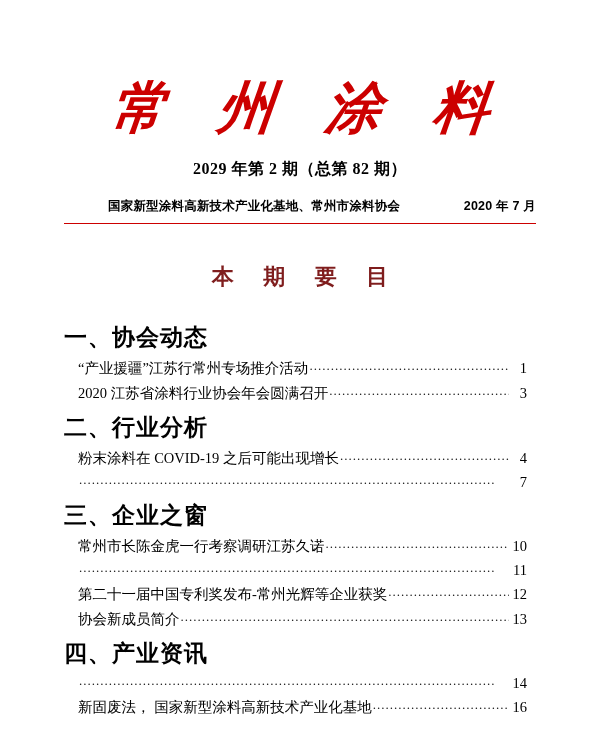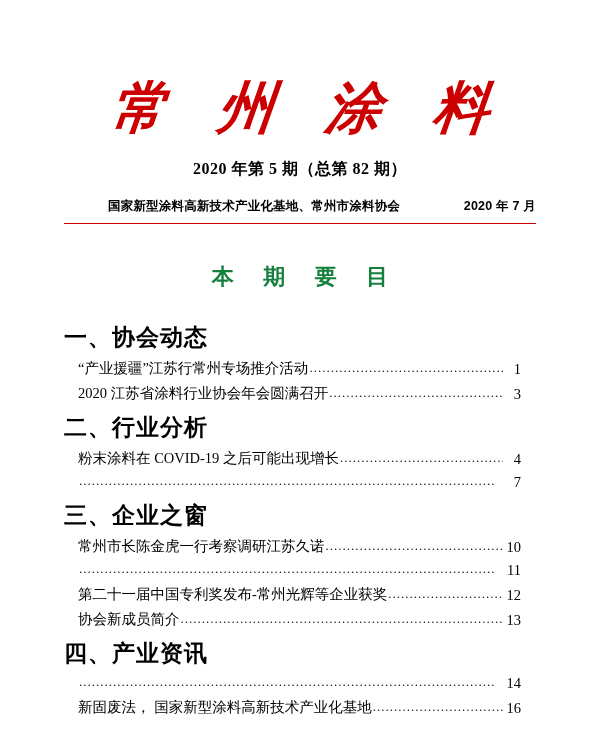--- a/index.html
+++ b/index.html
@@ -70,40 +70,40 @@
   }
 
   
   .contents-heading {
     margin-top: 38px;
     text-align: center;
     font-size: 22px;
     font-weight: 700;
     letter-spacing: 12px;
     text-indent: 12px;
-    color: #15803d;
+    color: #7f1d1d;
   }
 
   
   .toc {
     margin-top: 30px;
   }
   .section-title {
     font-size: 23px;
     font-weight: 700;
     color: #000000;
     margin: 9px 0 4px 0;
     letter-spacing: 1px;
   }
   .entry {
     display: flex;
-    align-items: flex-end;
+    align-items: center;
     font-size: 14.5px;
     color: #000000;
-    margin: 6px 15px 6px 14px;
+    margin: 6px 9px 6px 14px;
     white-space: nowrap;
   }
   .entry-text {
     flex: 0 0 auto;
   }
   .leader {
     flex: 1 1 auto;
     overflow: hidden;
     margin: 0 2px 0 1px;
     position: relative;
@@ -123,21 +123,21 @@
 </style>
 </head>
 <body>
 
 <div class="page">
 
   <div class="masthead">
     <div class="masthead-title">常 州 涂 料</div>
   </div>
 
-  <div class="issue-line">2020 年第 5 期（总第 82 期）</div>
+  <div class="issue-line">2029 年第 2 期（总第 82 期）</div>
 
   <div class="org-line">
     <span class="org-left">国家新型涂料高新技术产业化基地、常州市涂料协会</span>
     <span class="org-right">2020 年 7 月</span>
   </div>
 
   <hr class="rule">
 
   <div class="contents-heading">本 期 要 目</div>
 

